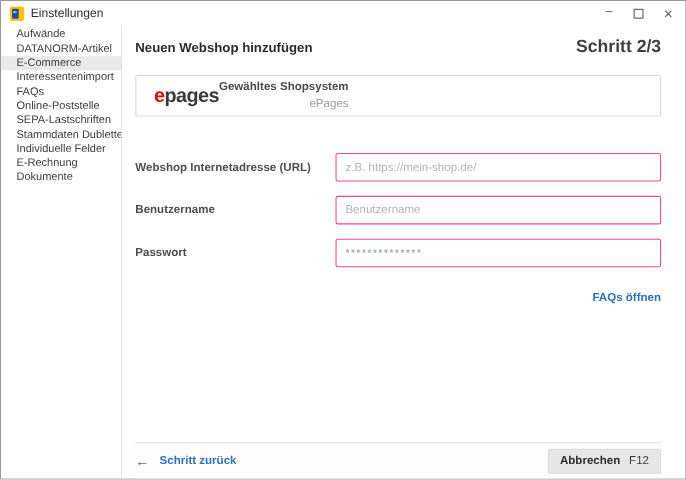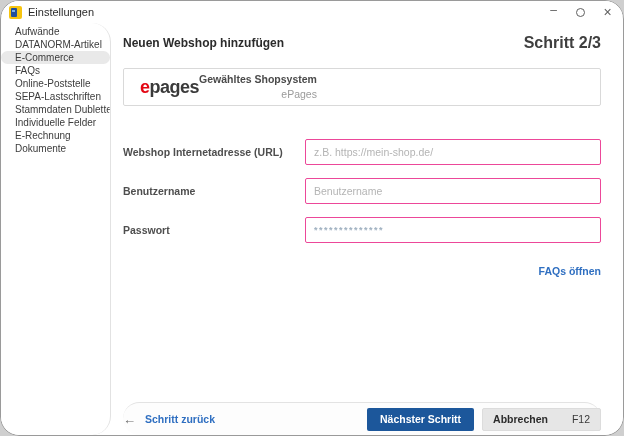--- a/index.html
+++ b/index.html
@@ -1,15 +1,15 @@
 <!DOCTYPE html>
 <html><head>
 <meta charset="utf-8">
 <style>
-  * { margin: 0; padding: 0; box-sizing: border-box; border-radius: 19px; }
+  * { margin: 0; padding: 0; box-sizing: border-box; }
   html, body { width: 624px; height: 436px; background: #cfcfcf; }
   body { font-family: "Liberation Sans", sans-serif; }
 
   .window {
     width: 624px; height: 436px;
     background: #ffffff;
     border: 1px solid #9a9a9a;
     display: flex; flex-direction: column;
     overflow: hidden;
   }
@@ -126,21 +126,21 @@
   .footer-buttons { display: flex; align-items: center; gap: 8px; }
   .btn {
     height: 23px; border-radius: 2px; border: none;
     font-family: "Liberation Sans", sans-serif;
     font-size: 10.5px; font-weight: 700;
     display: flex; align-items: center; cursor: pointer;
   }
   .btn-primary { background: #1c579b; color: #ffffff; padding: 0 13px; }
   .btn-secondary {
     background: #e6e6e6; color: #2b2b2b; padding: 0 10px;
-    border: 1px solid #dcdcdc; gap: 24px;
+    border: 1px solid #dcdcdc; gap: 8px;
   }
   .btn-secondary .shortcut { font-weight: 400; color: #3a3a3a; }
 </style>
 </head>
 <body>
 
 <div class="window">
 
   <div class="titlebar">
     <span class="app-icon"></span>
@@ -156,20 +156,21 @@
         <span>×</span>
       </div>
   </div>
 
   <div class="body-row">
 
     <div class="sidebar">
       <div class="side-item">Aufwände</div>
       <div class="side-item">DATANORM-Artikel</div>
       <div class="side-item selected">E-Commerce</div>
+      <div class="side-item">Interessentenimport</div>
       <div class="side-item">FAQs</div>
       <div class="side-item">Online-Poststelle</div>
       <div class="side-item">SEPA-Lastschriften</div>
       <div class="side-item">Stammdaten Dubletten</div>
       <div class="side-item">Individuelle Felder</div>
       <div class="side-item">E-Rechnung</div>
       <div class="side-item">Dokumente</div>
     </div>
 
     <div class="main">
@@ -205,21 +206,20 @@
       <div class="faq-row">
         <a class="link">FAQs öffnen</a>
       </div>
 
       <div class="footer">
         <div class="back-link">
           <span class="back-arrow">←</span>
           <a class="link">Schritt zurück</a>
         </div>
         <div class="footer-buttons">
-          <button class="btn btn-primary">Nächster Schritt</button>
           <button class="btn btn-secondary">
             <span>Abbrechen</span>
             <span class="shortcut">F12</span>
           </button>
         </div>
       </div>
 
     </div>
   </div>
 </div>

